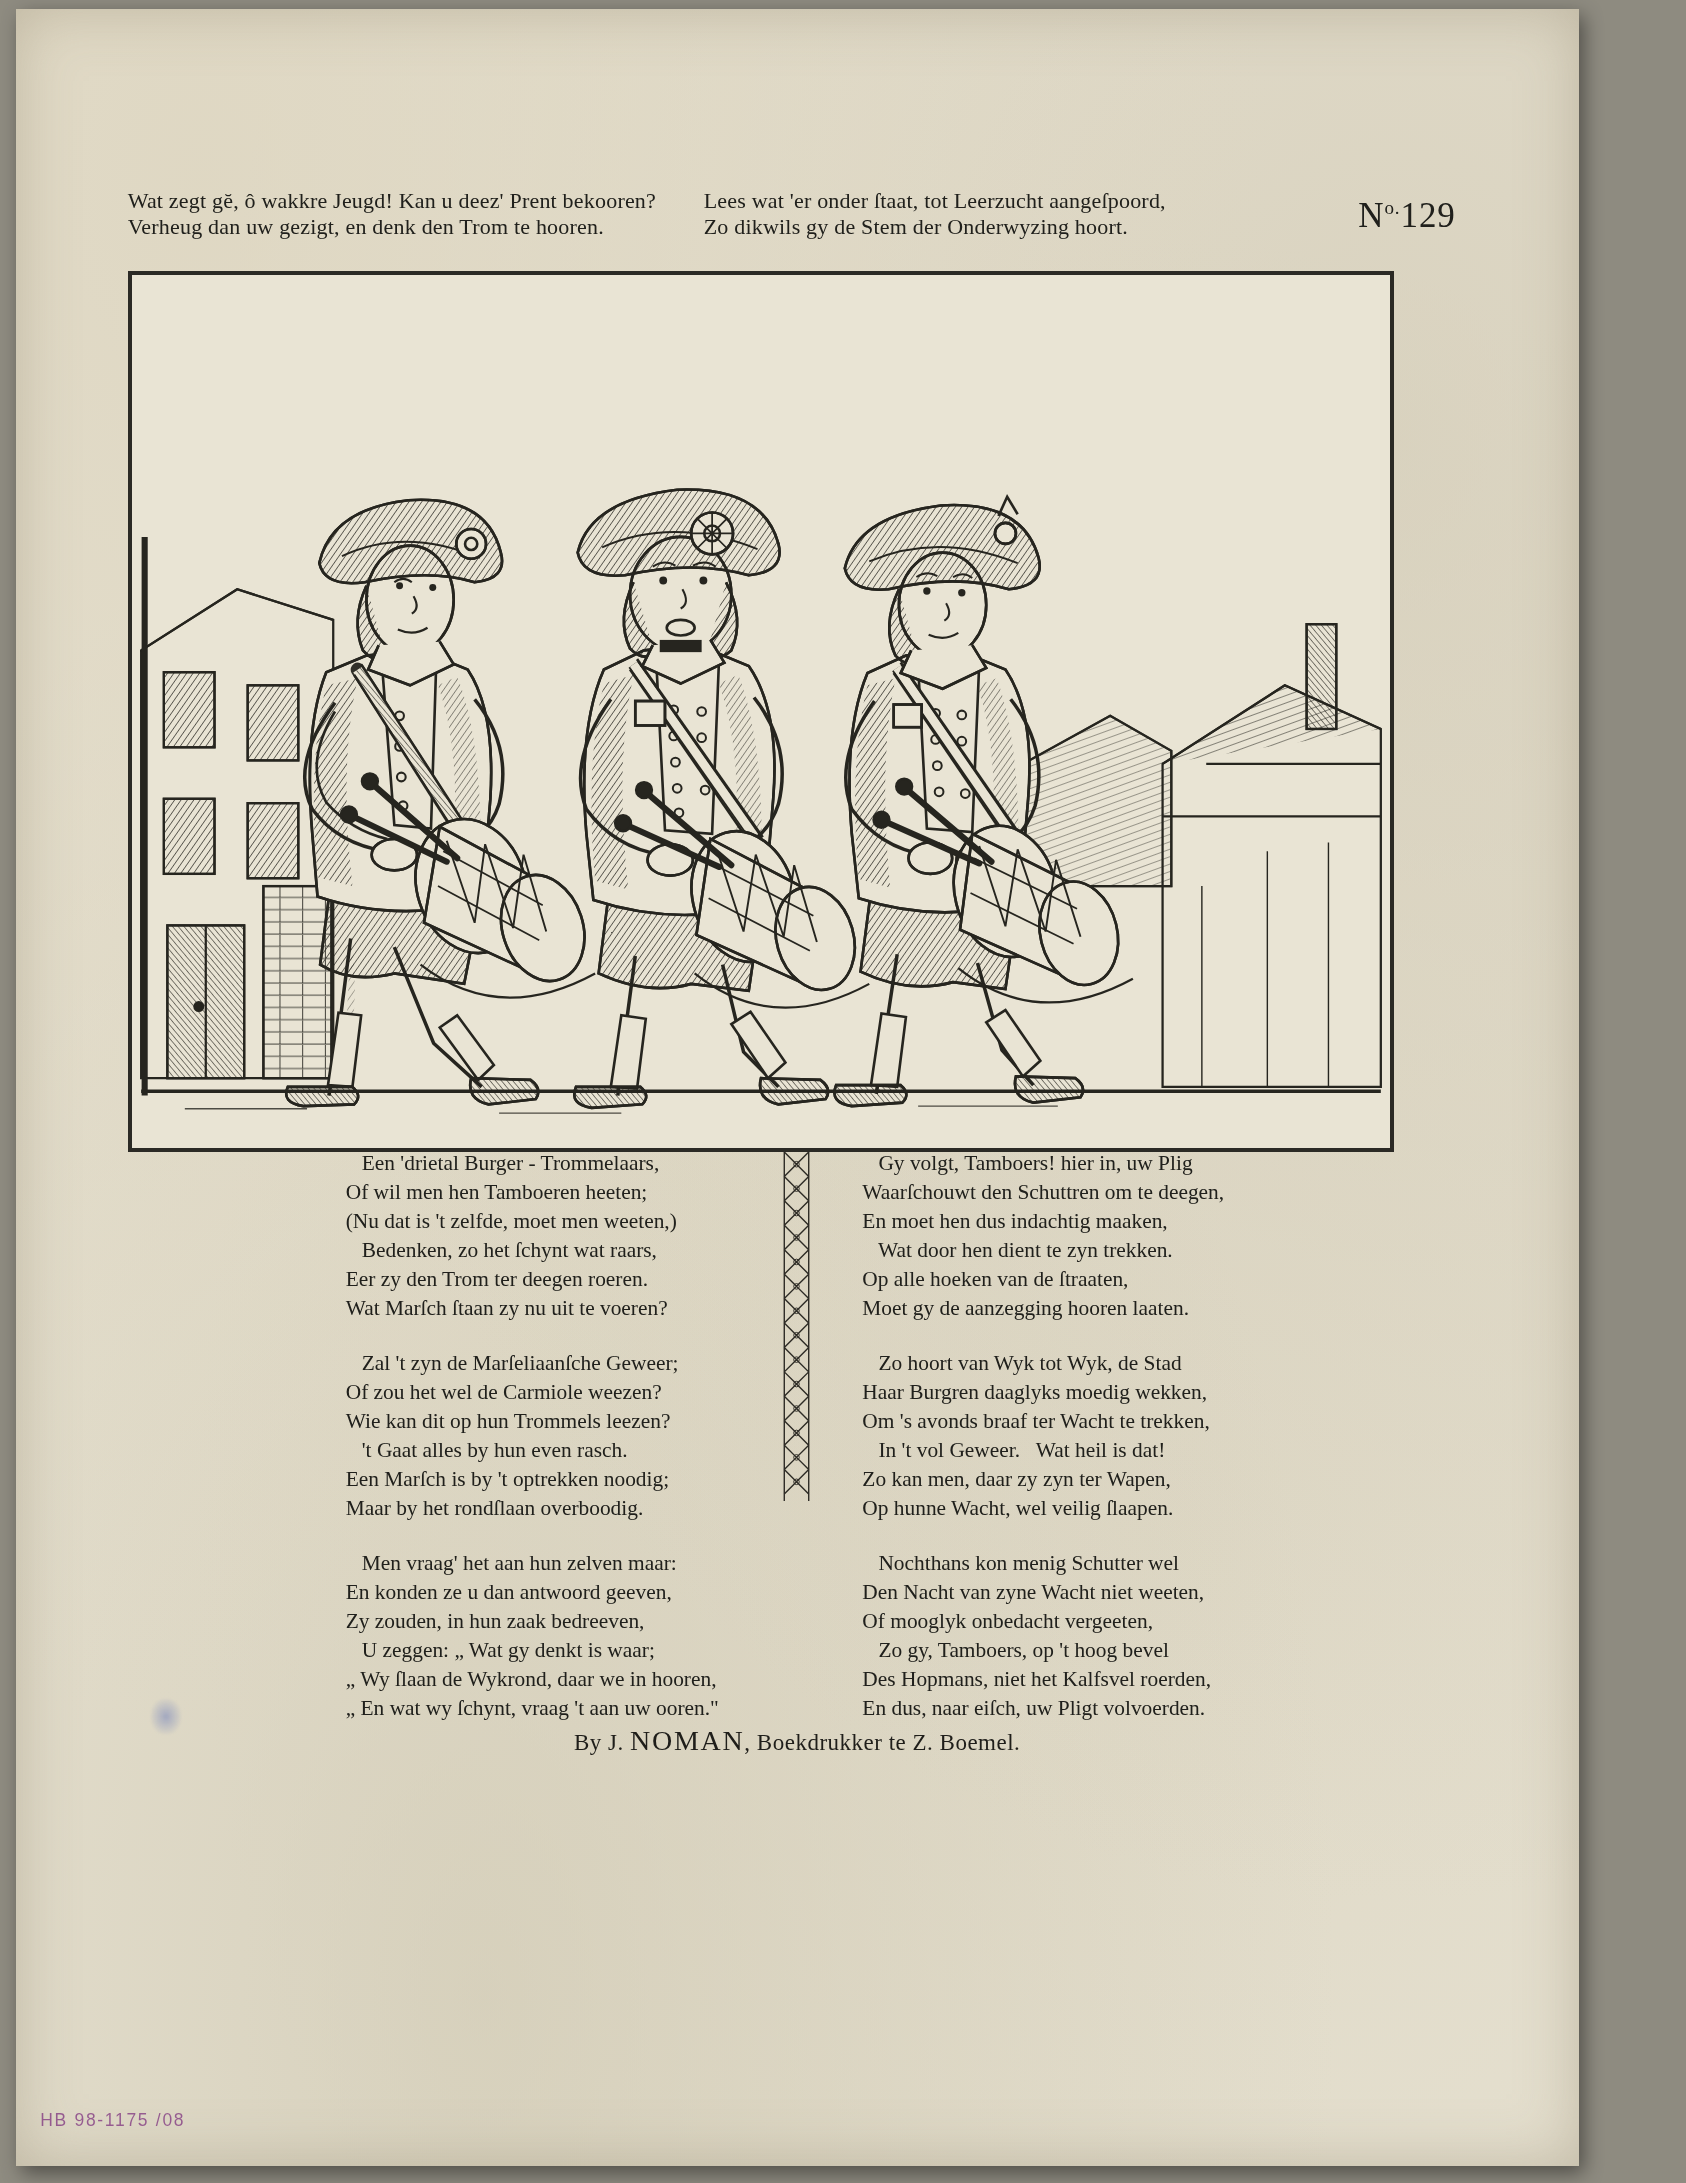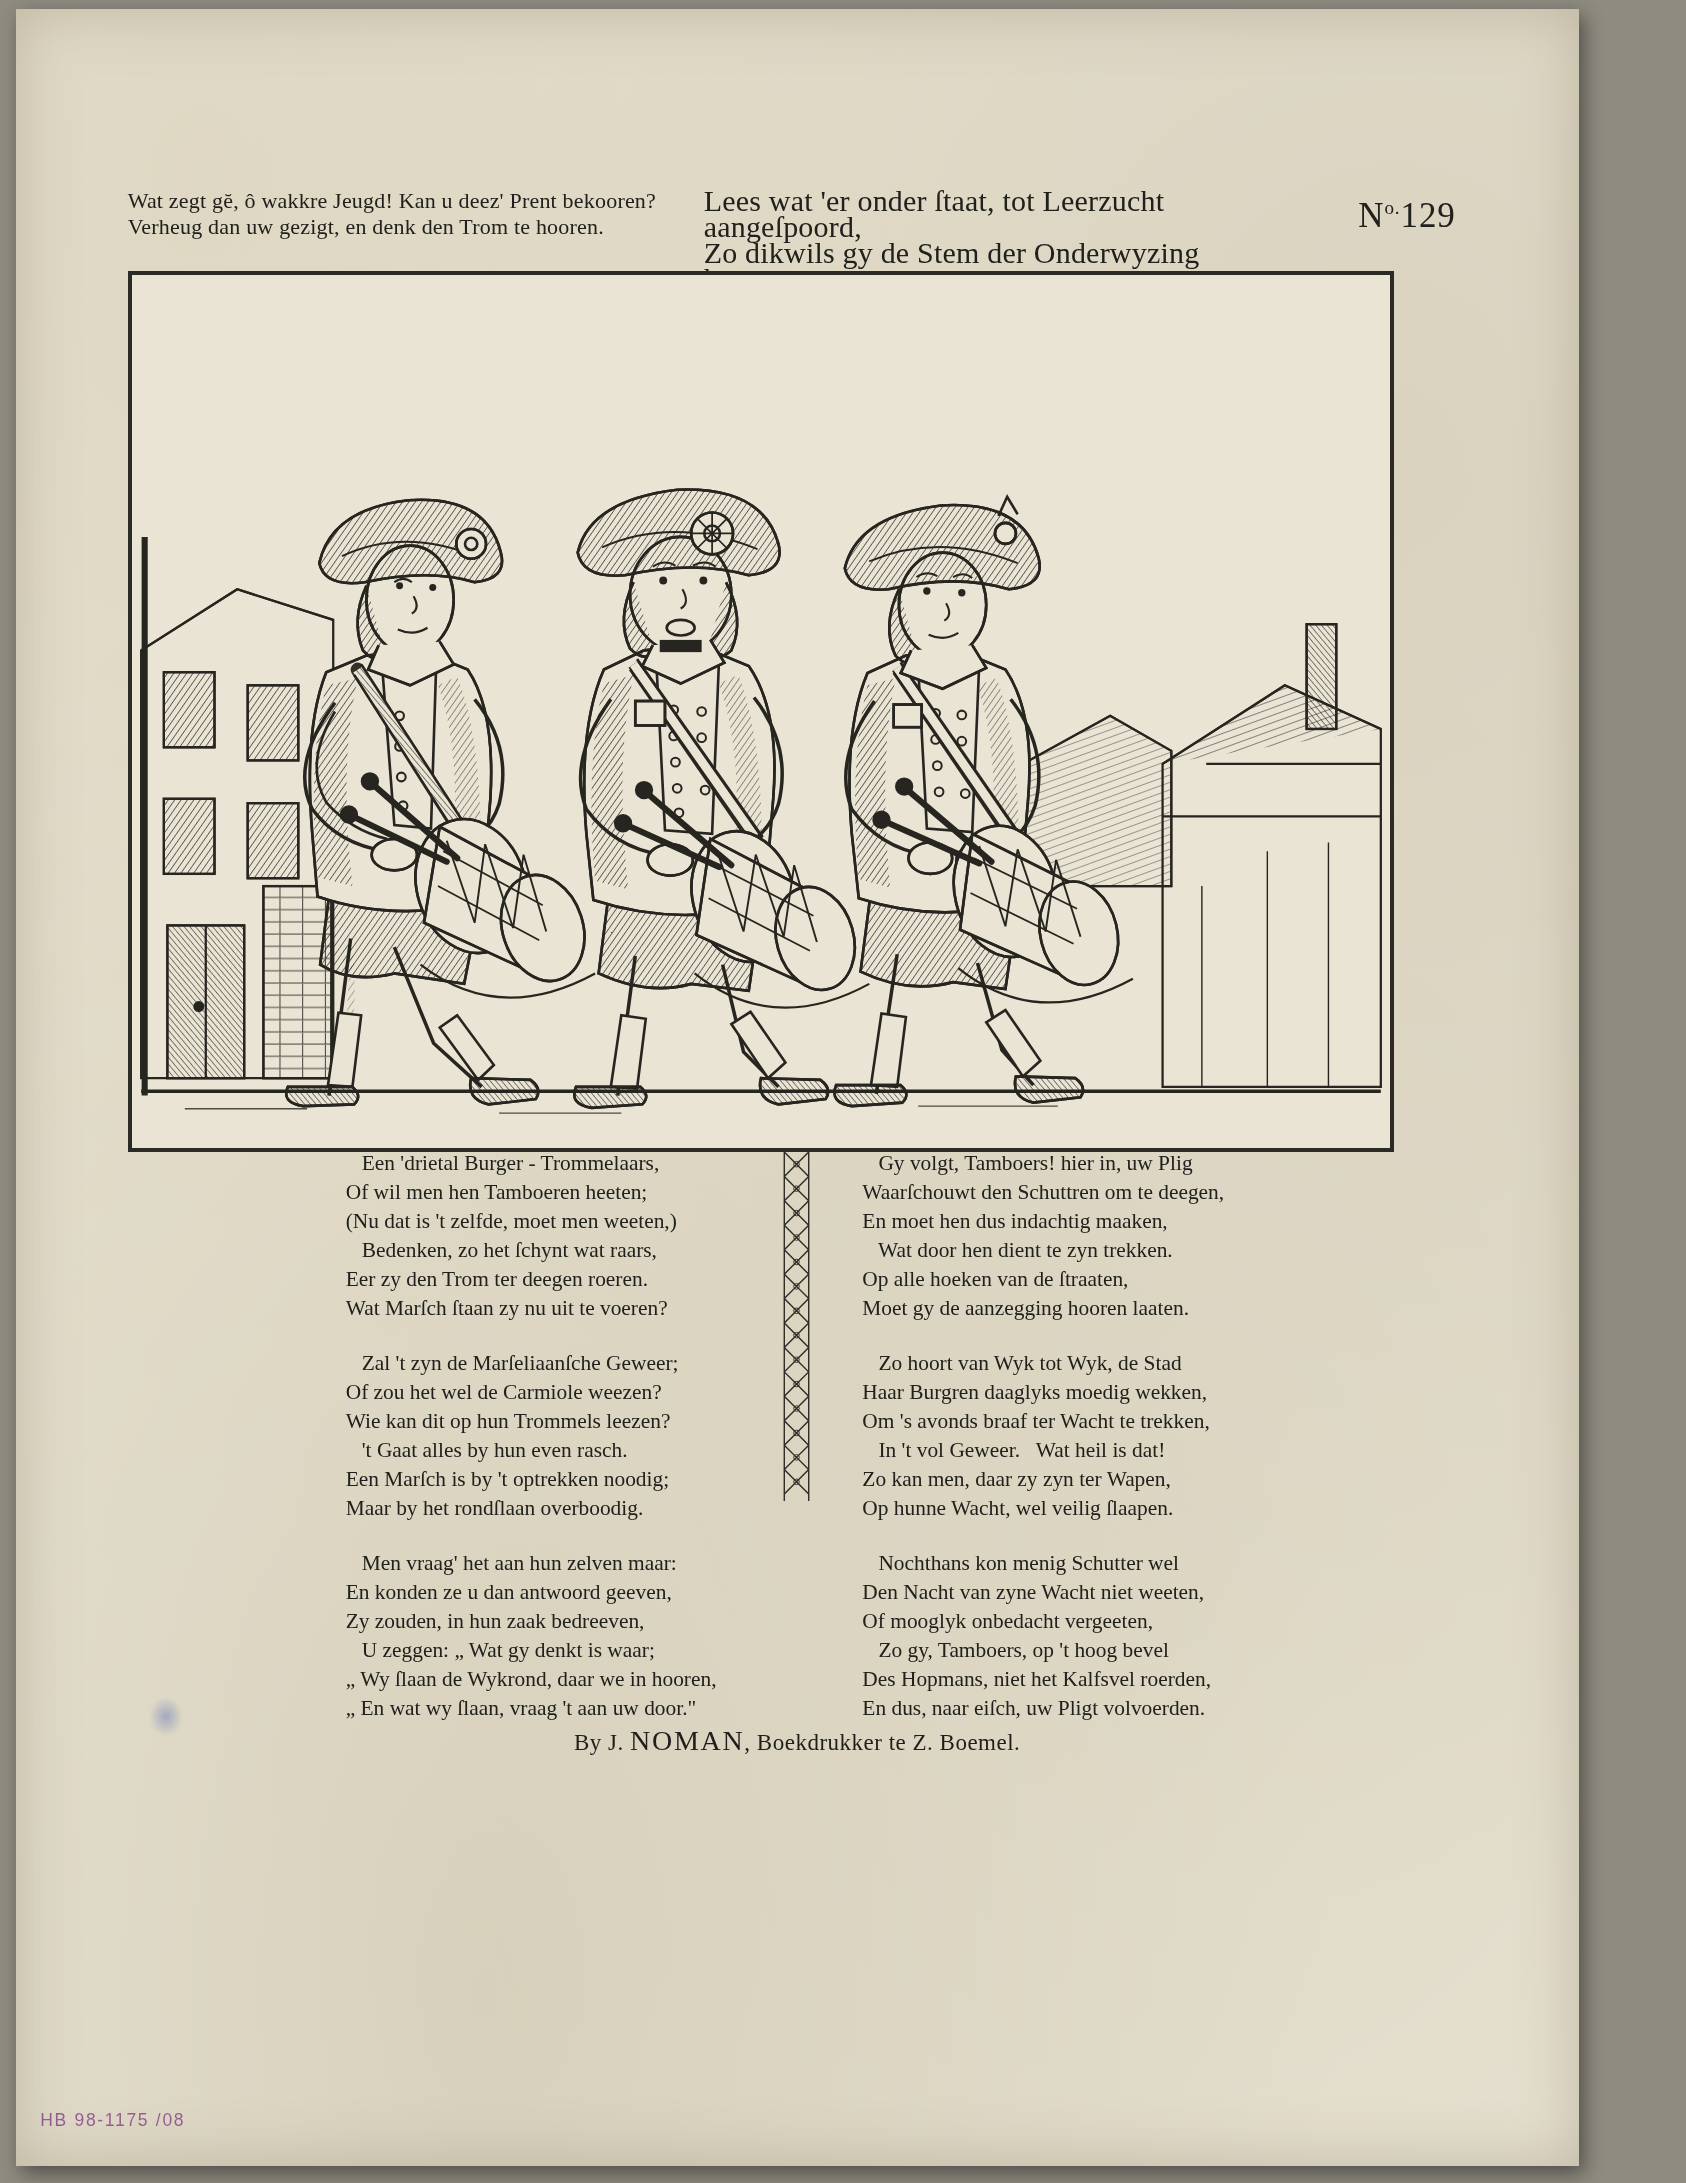--- a/index.html
+++ b/index.html
@@ -56,21 +56,21 @@
     align-items: flex-start;
   }
   .hdr-col-l {
     width: 576px;
     font-size: 22px;
     line-height: 26px;
     letter-spacing: 0.2px;
   }
   .hdr-col-r {
     width: 533px;
-    font-size: 30px;
+    font-size: 22px;
     line-height: 26px;
     letter-spacing: 0.2px;
   }
   .hdr-num {
     flex: 1;
     text-align: right;
     font-size: 35px;
     line-height: 38px;
     padding-top: 1.7px;
     letter-spacing: 0.9px;
@@ -551,21 +551,21 @@
         <div class="ln">   't Gaat alles by hun even rasch.</div>
         <div class="ln">Een Marſch is by 't optrekken noodig;</div>
         <div class="ln">Maar by het rondſlaan overboodig.</div>
       </div>
       <div class="stanza">
         <div class="ln">   Men vraag' het aan hun zelven maar:</div>
         <div class="ln">En konden ze u dan antwoord geeven,</div>
         <div class="ln">Zy zouden, in hun zaak bedreeven,</div>
         <div class="ln">   U zeggen: „ Wat gy denkt is waar;</div>
         <div class="ln">„ Wy ſlaan de Wykrond, daar we in hooren,</div>
-        <div class="ln">„ En wat wy ſlaan, vraag 't aan uw door."</div>
+        <div class="ln">„ En wat wy ſchynt, vraag 't aan uw ooren."</div>
       </div>
     </div>
 
     <div id="ornament">
       <svg width="35" height="349" viewBox="0 0 40 400" xmlns="http://www.w3.org/2000/svg">
         <g stroke="#2d2b25" stroke-width="1.6" fill="none">
           <line x1="6" y1="0" x2="6" y2="400"></line>
           <line x1="34" y1="0" x2="34" y2="400"></line>
           <g>
             <path d="M6,0 L20,14 L34,0 M6,28 L20,14 L34,28"></path>

